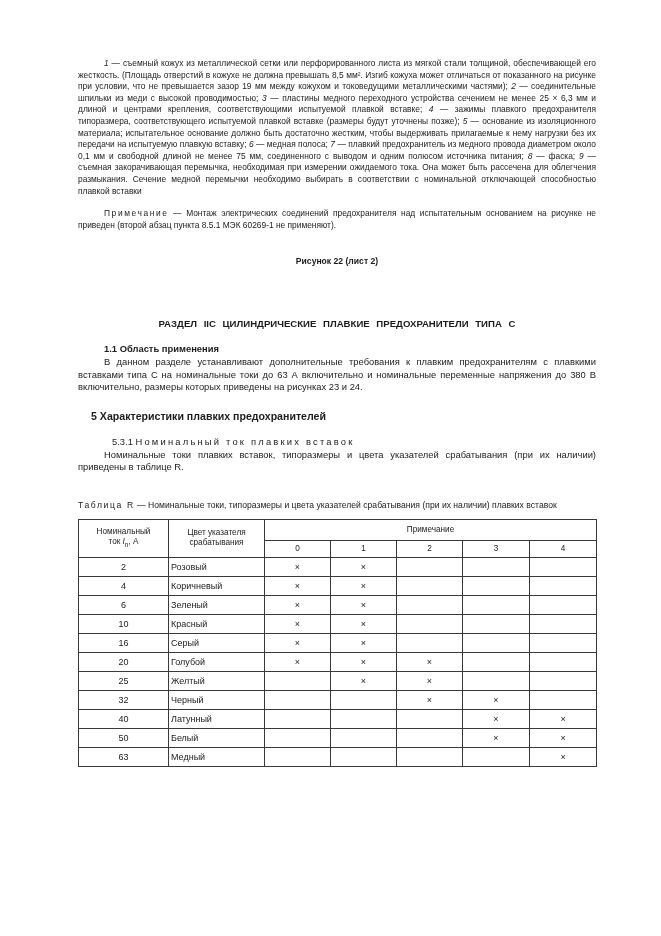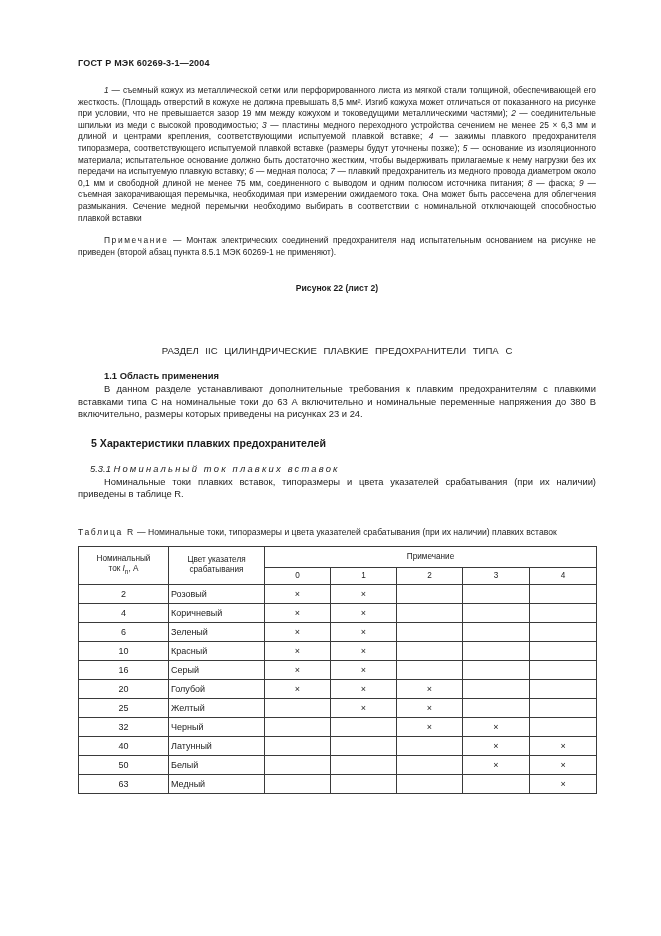--- a/index.html
+++ b/index.html
@@ -21,35 +21,35 @@
   }
   .fine i { font-style:italic; }
   .desc { text-indent:26px; }
   .note { margin-top:11px; text-indent:26px; }
   .spaced { letter-spacing:1.6px; }
   .spaced-wide { letter-spacing:2.2px; }
   .figure-label {
     text-align:center; font-size:8.6px; margin-top:25px;font-weight:bold;
   }
   .section-title {
-    text-align:center; font-weight:normal; font-size:9.6px;
+    text-align:center; font-weight:bold; font-size:9.6px;
     word-spacing:4px; margin-top:52px;
   }
   .sub-heading {
     font-weight:bold; font-size:9.4px; margin-top:14px; margin-left:26px;
   }
   .body-text {
     font-size:9.4px; line-height:12.2px; text-align:justify;
     text-indent:26px; margin-top:2px;
   }
   .chapter-heading {
     font-weight:bold; font-size:10.6px; margin-top:17px; margin-left:13px;
   }
   .clause-heading {
-    font-size:9.4px; margin-top:14px; margin-left:12px;font-style:italic;
+    font-size:9.4px; margin-top:14px; margin-left:34px;
   }
   .table-caption {
     font-size:8.6px; line-height:11.6px; text-align:justify; margin-top:27px;
   }
   table {
     width:518px; border-collapse:collapse; table-layout:fixed; margin-top:7px;border-radius:32px;
   }
   th, td { border:1px solid #3a3a3a; }
   thead th {
     font-weight:normal; font-size:8.2px; line-height:10.5px;
@@ -64,21 +64,20 @@
   td.c-current { text-align:center; }
   td.c-color { text-align:left; }
   td.c-mark { text-align:center; }
   .page-number { font-size:9px; margin-top:12px; }
 </style>
 </head>
 <body>
 
 <div class="page">
 
-  <div class="doc-header">ГОСТ Р МЭК 60269-3-1—2004</div>
 
   <p class="fine desc"><i>1</i> — съемный кожух из металлической сетки или перфорированного листа из мягкой стали толщиной, обеспечивающей его жесткость. (Площадь отверстий в кожухе не должна превышать 8,5 мм². Изгиб кожуха может отличаться от показанного на рисунке при условии, что не превышается зазор 19 мм между кожухом и токоведущими металлическими частями); <i>2</i> — соединительные шпильки из меди с высокой проводимостью; <i>3</i> — пластины медного переходного устройства сечением не менее 25 × 6,3 мм и длиной и центрами крепления, соответствующими испытуемой плавкой вставке; <i>4</i> — зажимы плавкого предохранителя типоразмера, соответствующего испытуемой плавкой вставке (размеры будут уточнены позже); <i>5</i> — основание из изоляционного материала; испытательное основание должно быть достаточно жестким, чтобы выдерживать прилагаемые к нему нагрузки без их передачи на испытуемую плавкую вставку; <i>6</i> — медная полоса; <i>7</i> — плавкий предохранитель из медного провода диаметром около 0,1 мм и свободной длиной не менее 75 мм, соединенного с выводом и одним полюсом источника питания; <i>8</i> — фаска; <i>9</i> — съемная закорачивающая перемычка, необходимая при измерении ожидаемого тока. Она может быть рассечена для облегчения размыкания. Сечение медной перемычки необходимо выбирать в соответствии с номинальной отключающей способностью плавкой вставки</p>
 
   <p class="fine note"><span class="spaced">Примечание</span><span> — Монтаж электрических соединений предохранителя над испытательным основанием на рисунке не приведен (второй абзац пункта 8.5.1 МЭК 60269-1 не применяют).</span></p>
 
   <div class="figure-label">Рисунок 22 (лист 2)</div>
 
   <div class="section-title">РАЗДЕЛ IIC ЦИЛИНДРИЧЕСКИЕ ПЛАВКИЕ ПРЕДОХРАНИТЕЛИ ТИПА С</div>
 
   <div class="sub-heading">1.1 Область применения</div>

